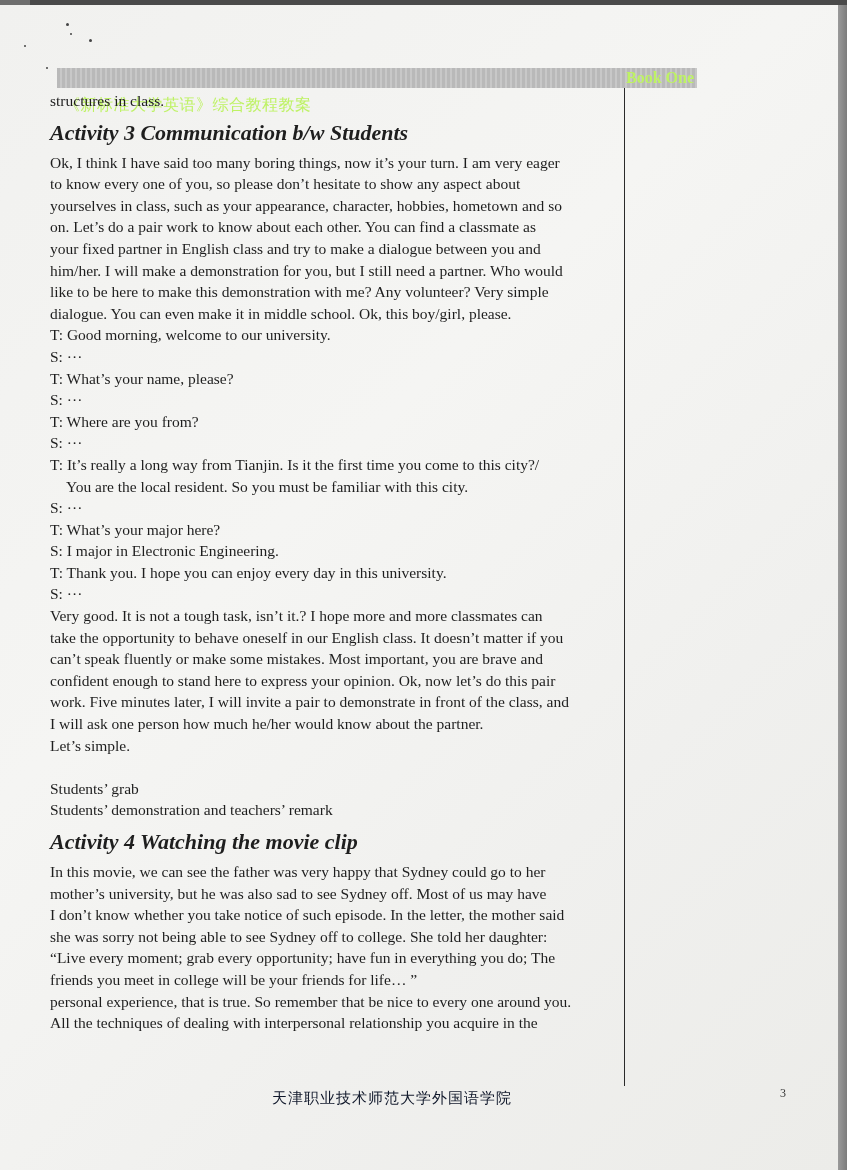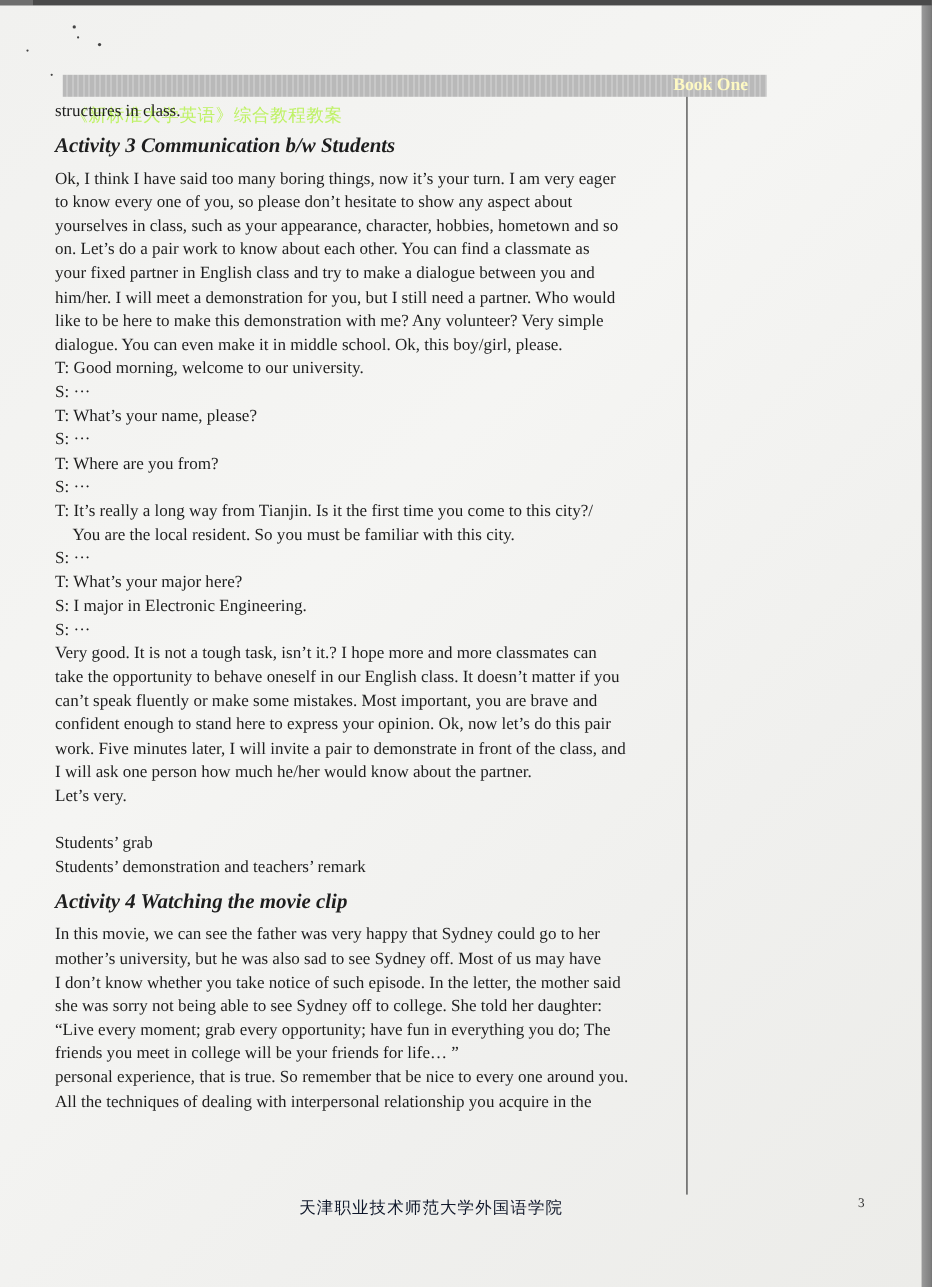--- a/index.html
+++ b/index.html
@@ -24,33 +24,33 @@
   .speck { position: absolute; width: 3px; height: 3px; border-radius: 50%; background: #444; }
   .header-bar {
     position: absolute; left: 57px; top: 68px; width: 640px; height: 20px;
     background: repeating-linear-gradient(90deg, #b9b9b9 0 3px, #c8c8c8 3px 5px);
   }
   .header-title {
     position: absolute; left: 64px; top: 68px; font-size: 16px; line-height: 20px;
     font-family: Liberation Mono, monospace; color: #bef264; letter-spacing: 0.5px; margin-top: 28px;
   }
   .header-book {
-    position: absolute; left: 612px; top: 68px; font-size: 16px; line-height: 20px;
-    font-weight: bold; color: #fef9c3;
+    position: absolute; left: 626px; top: 68px; font-size: 16px; line-height: 20px;
+    font-weight: bold; color: #bef264;
   }
   .vline {
     position: absolute; left: 624px; top: 88px; width: 1px; height: 998px; background: #2a2a2a;
   }
   .content {
     position: absolute; left: 50px; top: 90px; width: 575px;
     font-size: 15.5px; line-height: 21.6px;
   }
   .content p { margin: 0; }
   .heading {
-    font-style: italic; font-weight: bold; font-size: 19px; line-height: 26px;
+    font-style: italic; font-weight: bold; font-size: 22px; line-height: 26px;
     margin: 8px 0 6px 0 !important;
   }
   .indent { padding-left: 16px; }
   .gap { height: 21.6px; }
   .footer {
     position: absolute; left: 272px; top: 1089px; font-size: 15px;
     font-family: "DejaVu Serif", serif; letter-spacing: 1px; color: #0f172a;
   }
   .pagenum {
     position: absolute; left: 780px; top: 1086px; font-size: 12px; color: #333;
@@ -77,46 +77,47 @@
 <div class="content">
   <p>structures in class.</p>
 
   <p class="heading">Activity 3 Communication b/w Students</p>
   <div>
     <p>Ok, I think I have said too many boring things, now it’s your turn. I am very eager</p>
     <p>to know every one of you, so please don’t hesitate to show any aspect about</p>
     <p>yourselves in class, such as your appearance, character, hobbies, hometown and so</p>
     <p>on. Let’s do a pair work to know about each other. You can find a classmate as</p>
     <p>your fixed partner in English class and try to make a dialogue between you and</p>
-    <p>him/her. I will meet a demonstration for you, but I still need a partner. Who would</p>
+    <p>him/her. I will make a demonstration for you, but I still need a partner. Who would</p>
     <p>like to be here to make this demonstration with me? Any volunteer? Very simple</p>
     <p>dialogue. You can even make it in middle school. Ok, this boy/girl, please.</p>
   </div>
   <div>
     <p>T: Good morning, welcome to our university.</p>
     <p>S:  ···</p>
     <p>T: What’s your name, please?</p>
     <p>S:  ···</p>
     <p>T: Where are you from?</p>
     <p>S:  ···</p>
     <p>T: It’s really a long way from Tianjin. Is it the first time you come to this city?/</p>
     <p class="indent">You are the local resident. So you must be familiar with this city.</p>
     <p>S:  ···</p>
     <p>T: What’s your major here?</p>
     <p>S: I major in Electronic Engineering.</p>
+    <p>T: Thank you. I hope you can enjoy every day in this university.</p>
     <p>S:  ···</p>
   </div>
   <div>
     <p>Very good. It is not a tough task, isn’t it.? I hope more and more classmates can</p>
     <p>take the opportunity to behave oneself in our English class. It doesn’t matter if you</p>
     <p>can’t speak fluently or make some mistakes. Most important, you are brave and</p>
     <p>confident enough to stand here to express your opinion. Ok, now let’s do this pair</p>
     <p>work. Five minutes later, I will invite a pair to demonstrate in front of the class, and</p>
     <p>I will ask one person how much he/her would know about the partner.</p>
-    <p>Let’s very.</p>
+    <p>Let’s simple.</p>
   </div>
   <div class="gap"></div>
   <div>
     <p>Students’ grab</p>
     <p>Students’ demonstration and teachers’ remark</p>
   </div>
 
   <p class="heading">Activity 4 Watching the movie clip</p>
   <div>
     <p>In this movie, we can see the father was very happy that Sydney could go to her</p>

